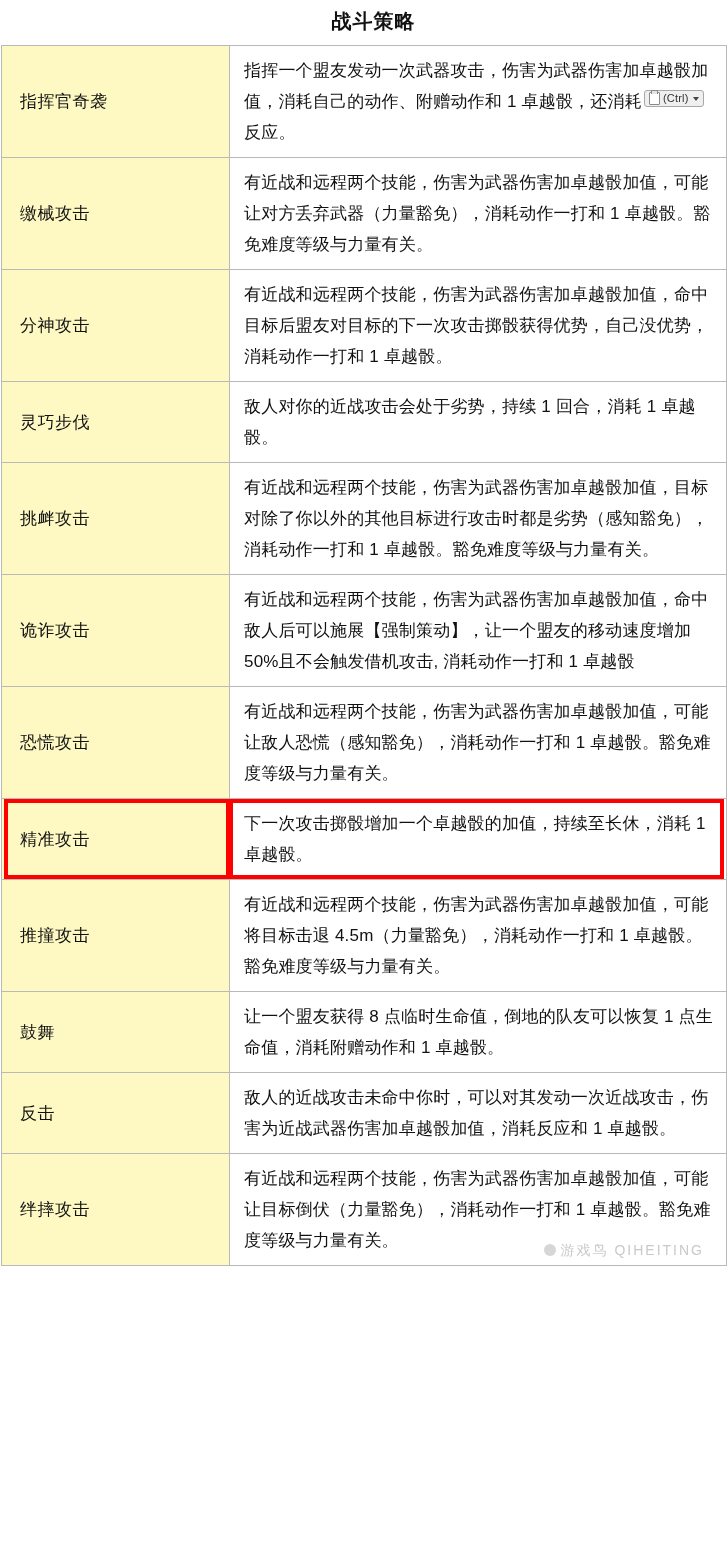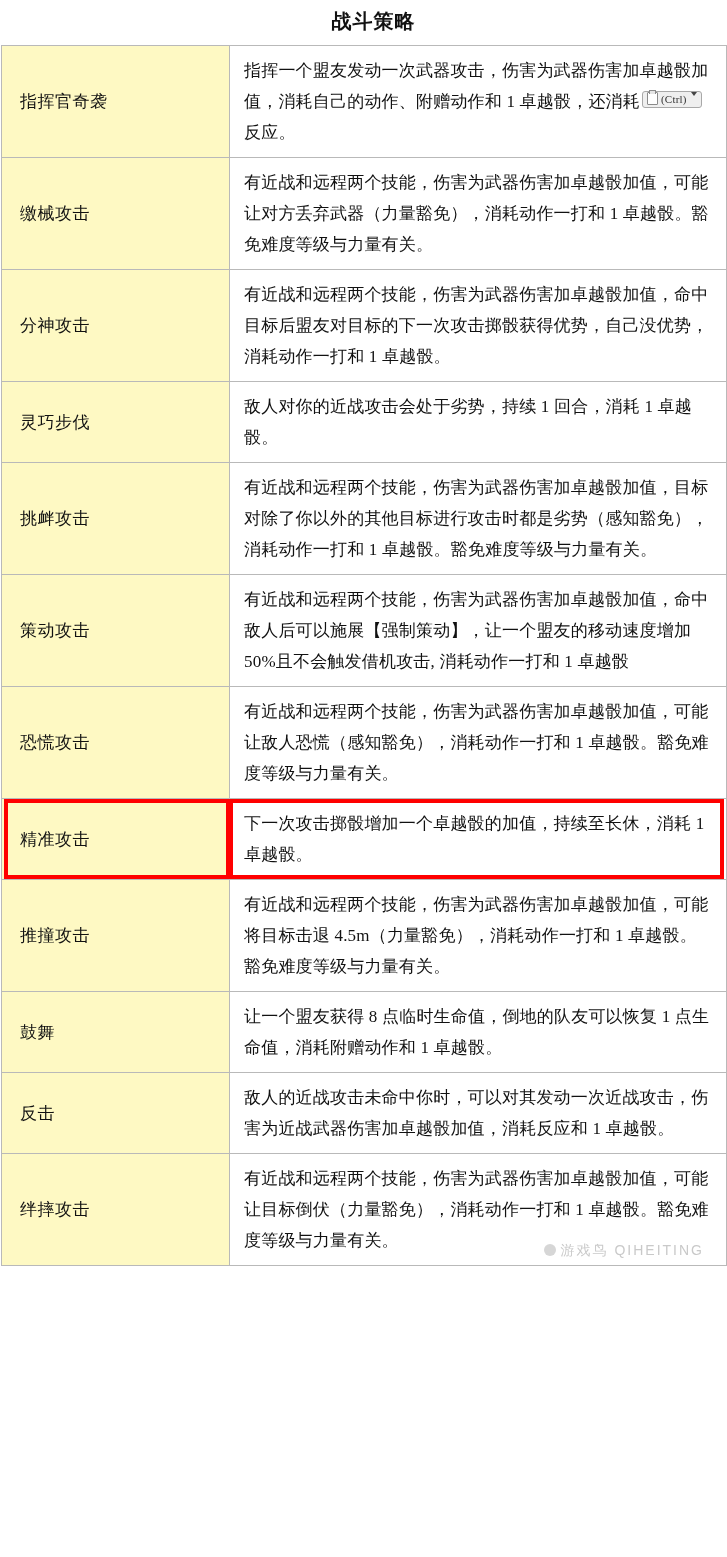--- a/index.html
+++ b/index.html
@@ -30,21 +30,20 @@
   table.strategy {
     width: 725px;
     border-collapse: collapse;
     table-layout: fixed;
     margin: 0 1px;
   }
   table.strategy td {
     border: 1px solid #b9b9b9;
     vertical-align: middle;
     box-sizing: border-box;
-    font-family: Liberation Serif, serif;
   }
   td.name {
     width: 228px;
     background: #fef9c3;
     font-size: 17px;
     padding: 10px 0 10px 18px;
     letter-spacing: 0.5px;
     color: #111;
   }
   td.desc {
@@ -64,21 +63,21 @@
     border: 4px solid #ff0000;
     pointer-events: none;
     box-sizing: border-box;
     left: 2px;
     right: 2px;
     top: 0;
     bottom: 0;
   }
   .ctrl-badge {
     display: inline-flex;
-    align-items: flex-start;
+    align-items: center;
     gap: 3px;
     border: 1px solid #a8a8a8;
     background: #efefef;
     border-radius: 3px;
     padding: 0px 4px;
     font-size: 11px;
     line-height: 15px;
     color: #333;
     vertical-align: 2px;
     margin: 0 2px;
@@ -167,21 +166,21 @@
         <td class="desc">敌人对你的近战攻击会处于劣势，持续 1 回合，消耗 1 卓越骰。</td>
       </tr>
 
 
       <tr>
         <td class="name">挑衅攻击</td>
         <td class="desc">有近战和远程两个技能，伤害为武器伤害加卓越骰加值，目标对除了你以外的其他目标进行攻击时都是劣势（感知豁免），消耗动作一打和 1 卓越骰。豁免难度等级与力量有关。</td>
       </tr>
 
       <tr>
-        <td class="name">策动攻击</td>
+        <td class="name">诡诈攻击</td>
         <td class="desc">有近战和远程两个技能，伤害为武器伤害加卓越骰加值，命中敌人后可以施展【强制策动】，让一个盟友的移动速度增加 50%且不会触发借机攻击, 消耗动作一打和 1 卓越骰</td>
       </tr>
 
       <tr>
         <td class="name">恐慌攻击</td>
         <td class="desc">有近战和远程两个技能，伤害为武器伤害加卓越骰加值，可能让敌人恐慌（感知豁免），消耗动作一打和 1 卓越骰。豁免难度等级与力量有关。</td>
       </tr>
 
       <tr class="highlight">
         <td class="name">精准攻击<span class="hl-box" style="left:2px;right:-1px;"></span></td>

